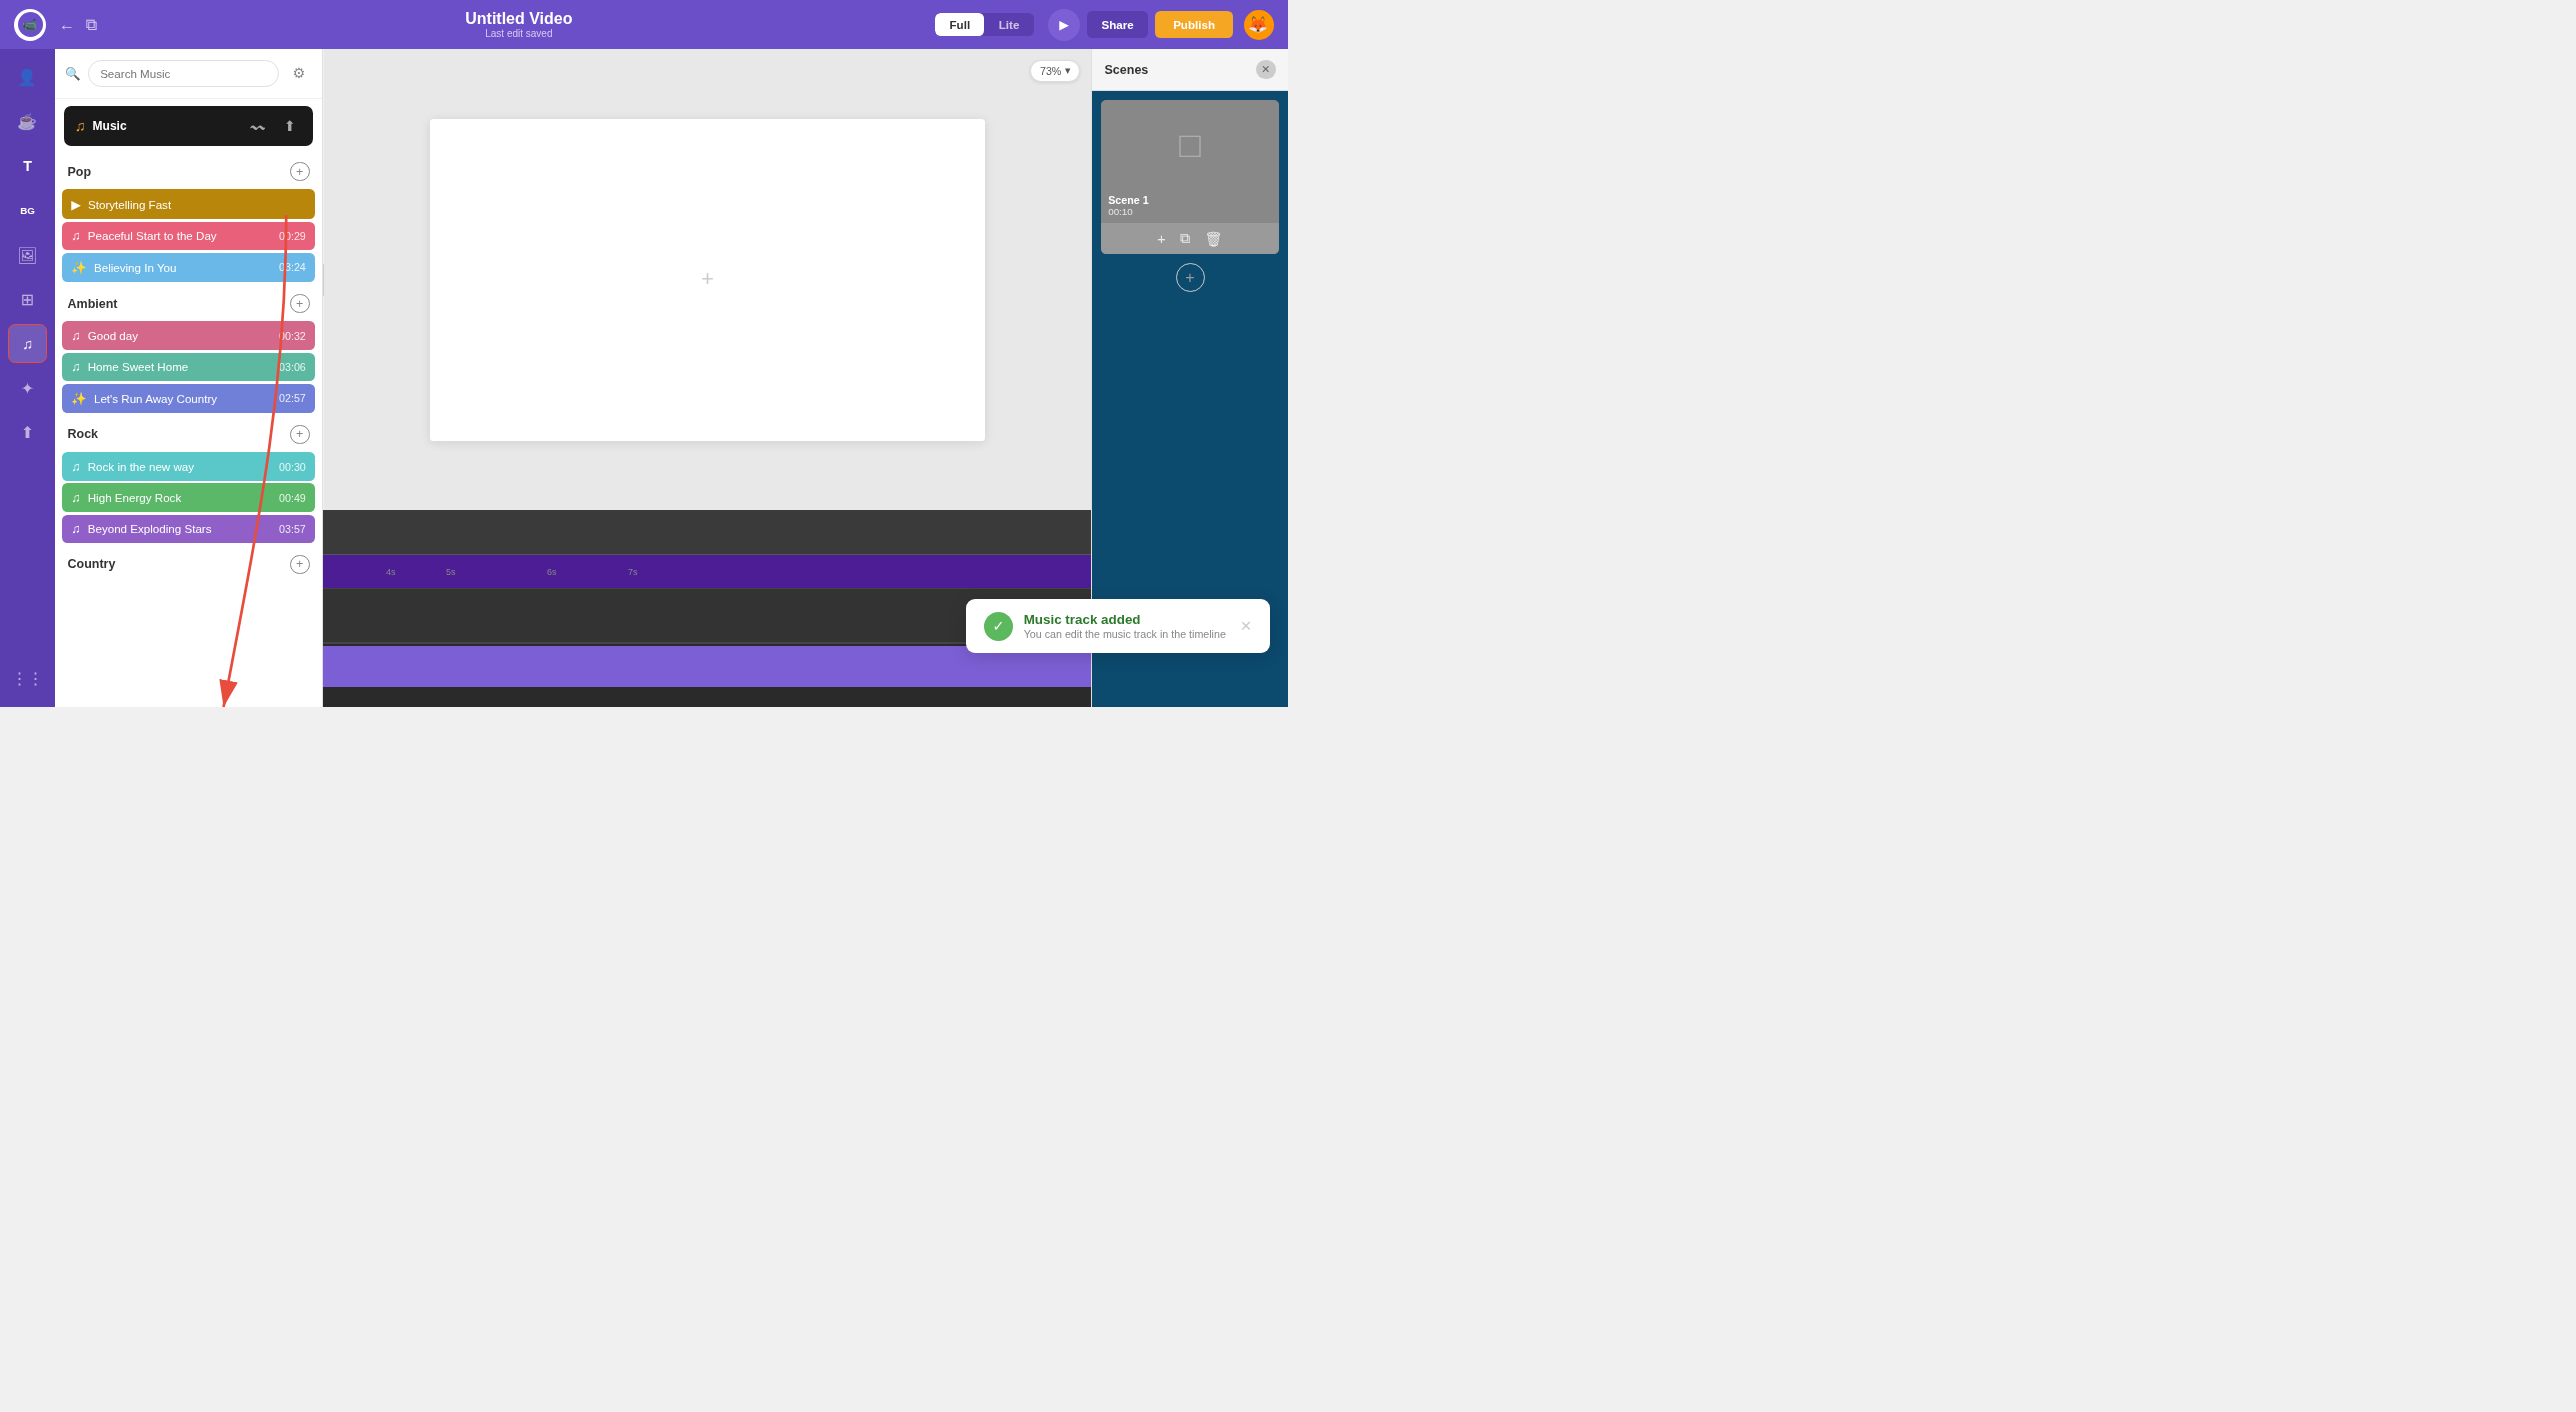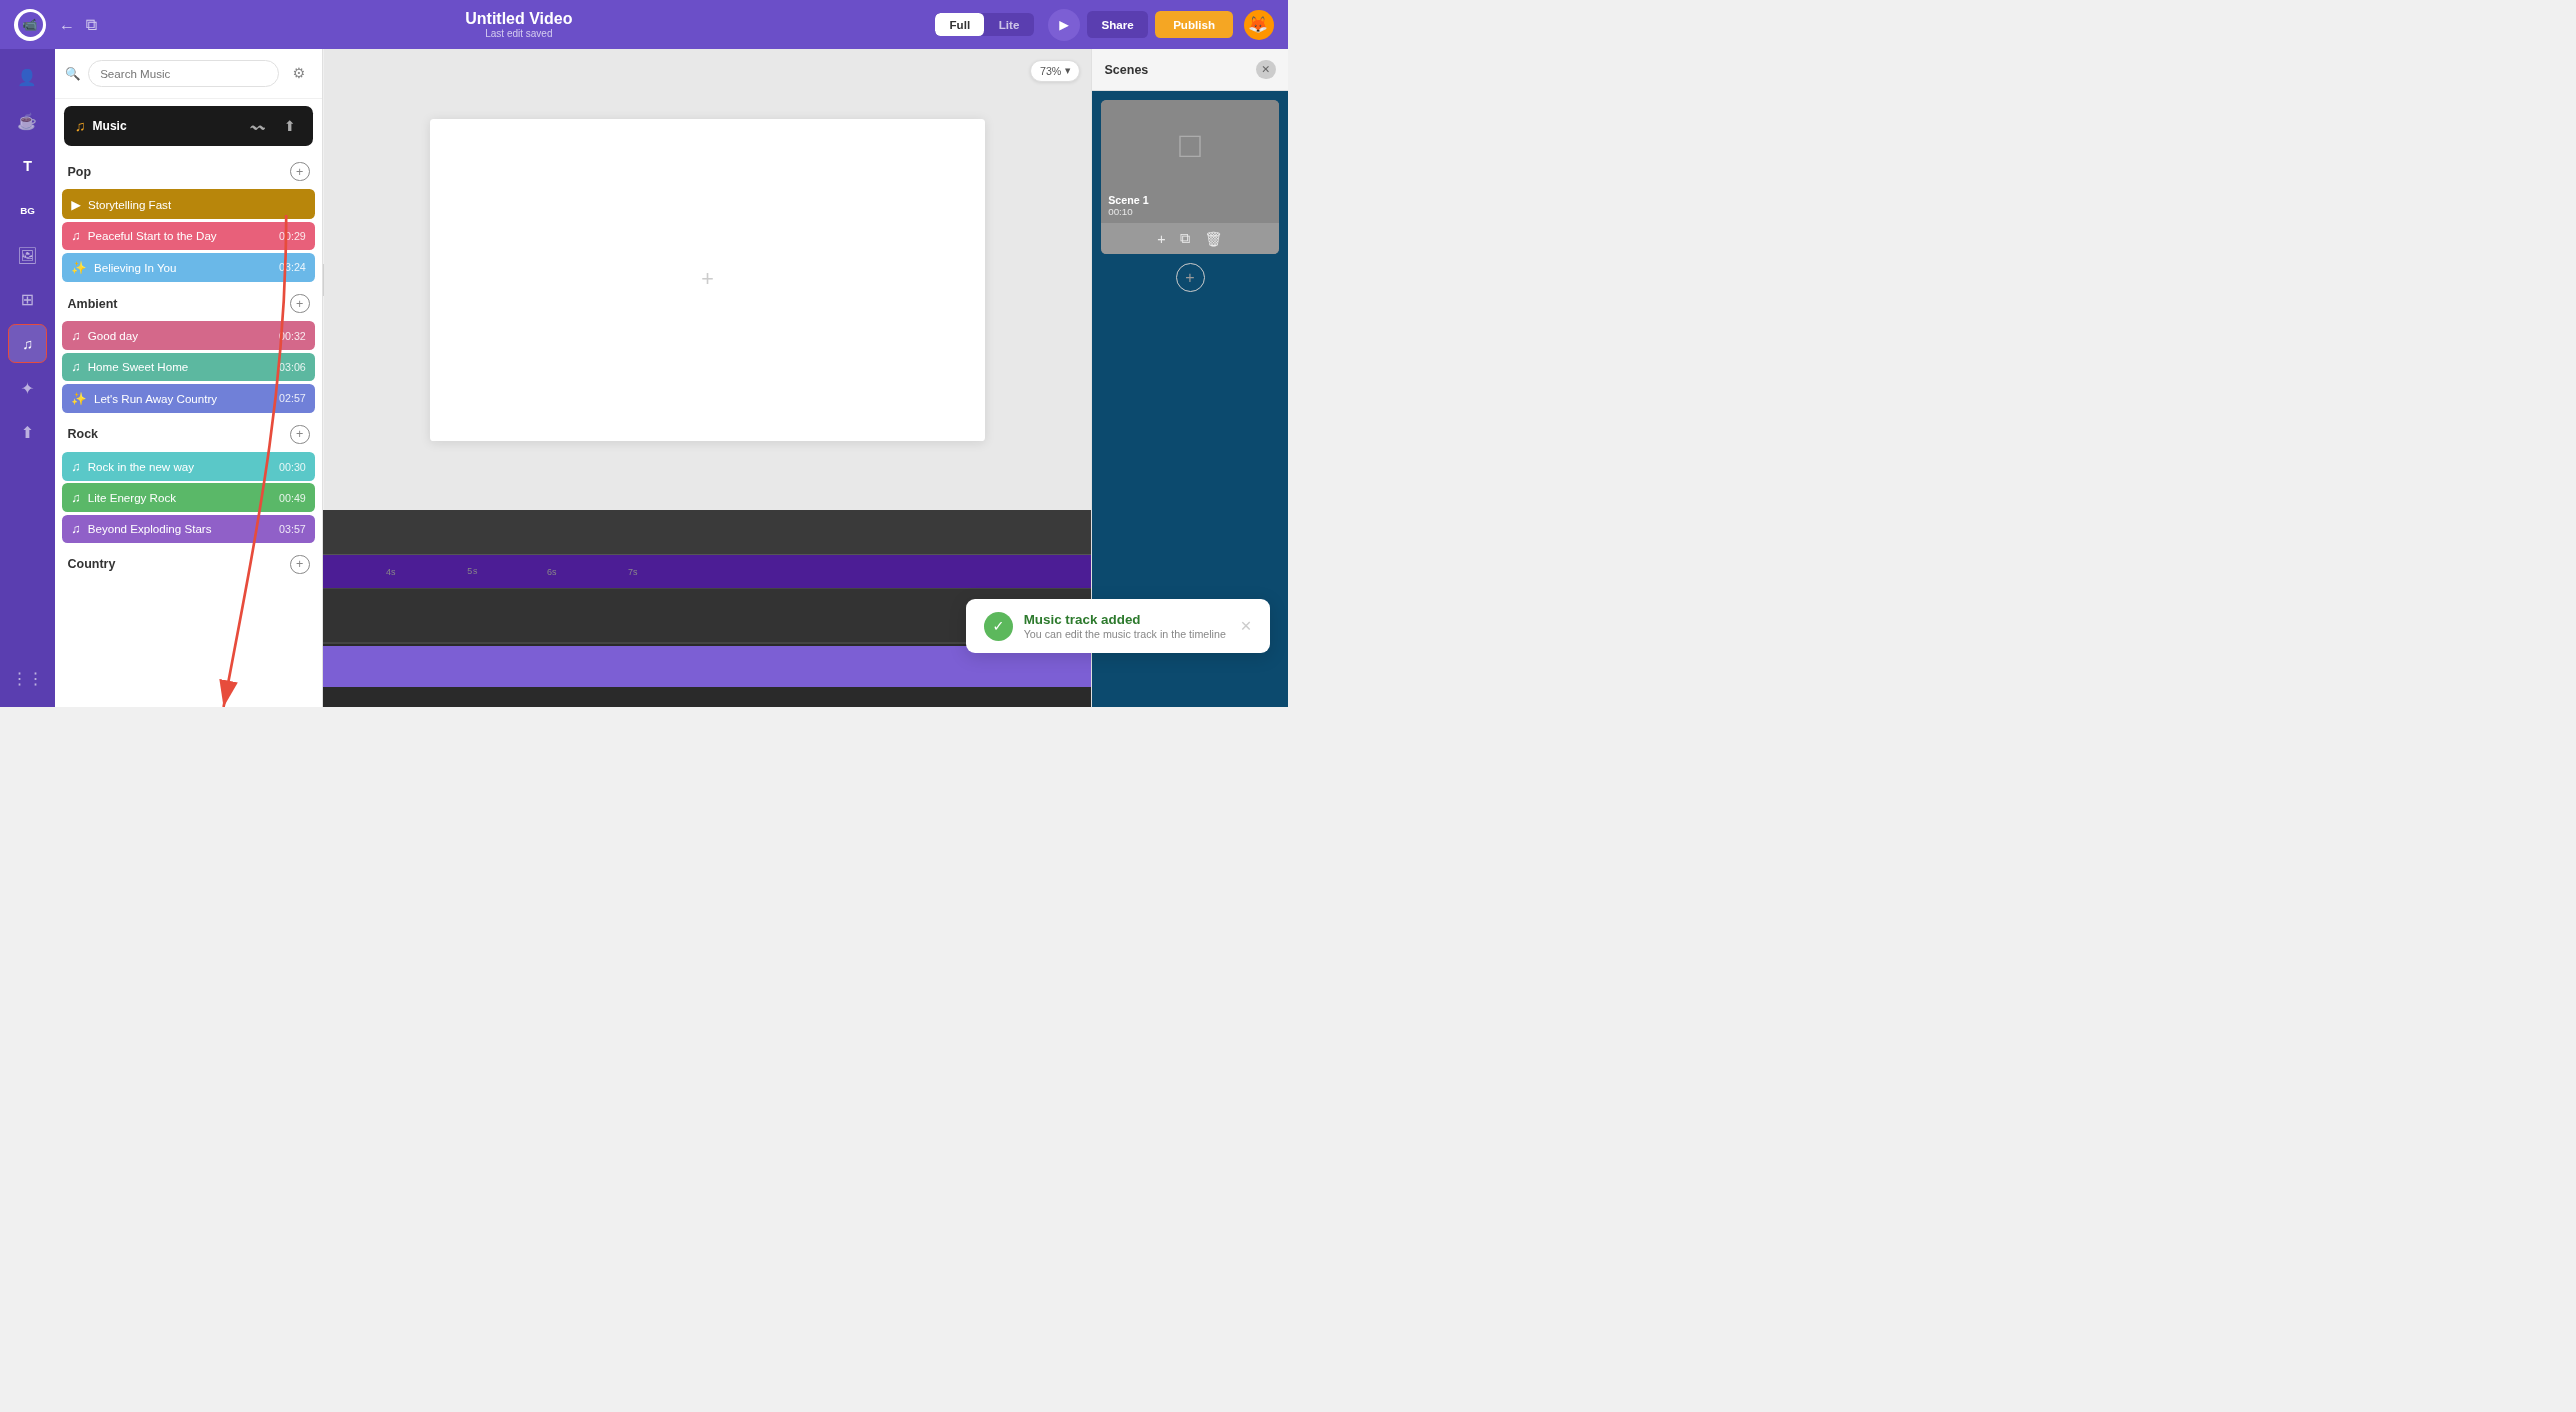--- a/index.html
+++ b/index.html
@@ -222,21 +222,21 @@
     <span class="category-label">Rock</span>
     <div class="category-add">+</div>
   </div>
   <div class="track-item cyan">
     <span class="track-icon">♫</span>
     <span class="track-name">Rock in the new way</span>
     <span class="track-duration">00:30</span>
   </div>
   <div class="track-item green">
     <span class="track-icon">♫</span>
-    <span class="track-name">Lite Energy Rock</span>
+    <span class="track-name">High Energy Rock</span>
     <span class="track-duration">00:49</span>
   </div>
   <div class="track-item violet">
     <span class="track-icon">♫</span>
     <span class="track-name">Beyond Exploding Stars</span>
     <span class="track-duration">03:57</span>
   </div>
 
   <div class="category-header">
     <span class="category-label">Country</span>
@@ -298,21 +298,21 @@
       <span class="timeline-icon">📷</span>
     </div>
   </div>
 
   <div class="timeline-ruler" style="position:relative;height:34px;background:#4c1d95;border-bottom:0.9px solid #444;">
     <span class="ruler-mark" style="left:12.5px;">0s</span>
     <span class="ruler-mark" style="left:89px;">1s</span>
     <span class="ruler-mark" style="left:170px;">2s</span>
     <span class="ruler-mark" style="left:251px;">3s</span>
     <span class="ruler-mark" style="left:331px;">4s</span>
-    <span class="ruler-mark" style="left:412px;font-family:Liberation Mono, monospace;">5s</span>
+    <span class="ruler-mark" style="left:391px;">5s</span>
     <span class="ruler-mark" style="left:492px;">6s</span>
     <span class="ruler-mark" style="left:573px;">7s</span>
   </div>
 
   <div class="timeline-track" style="position:relative;">
     <div class="track-block" style="width:143px;">
       <span style="color:#aaa;font-size:10.7px;">00:10</span>
       <div class="track-block-controls">
         <span class="track-ctrl-btn">▶</span>
         <span class="track-ctrl-btn">🔊</span>

